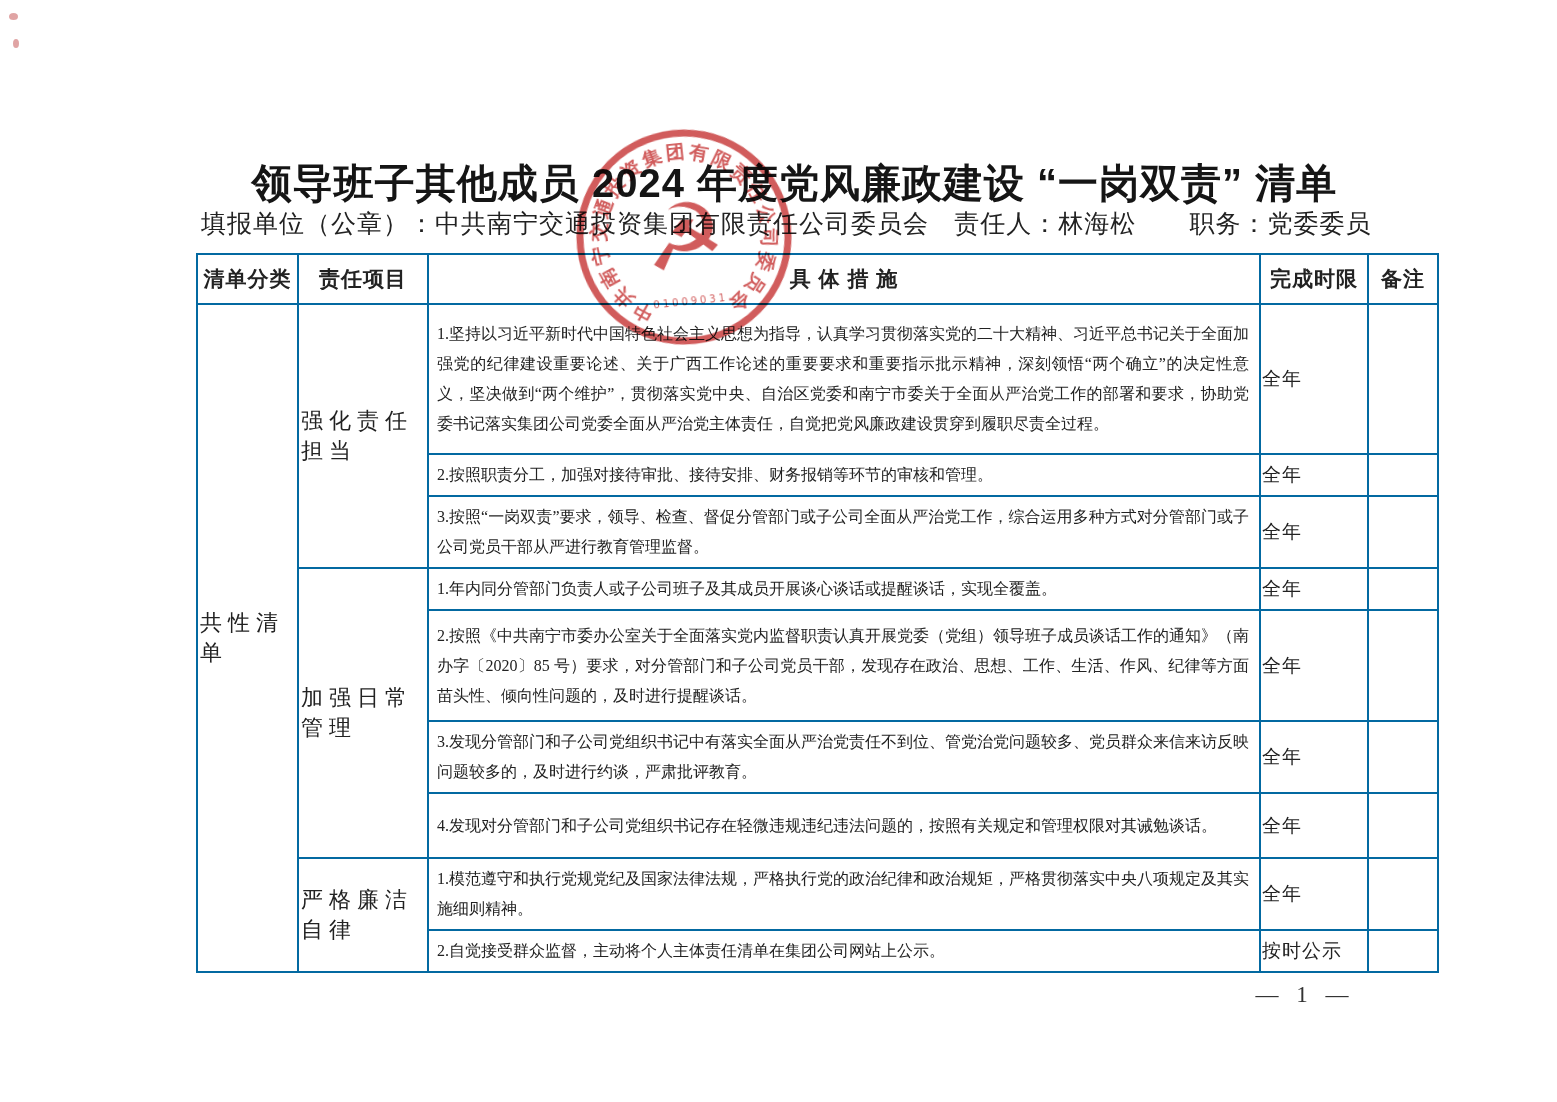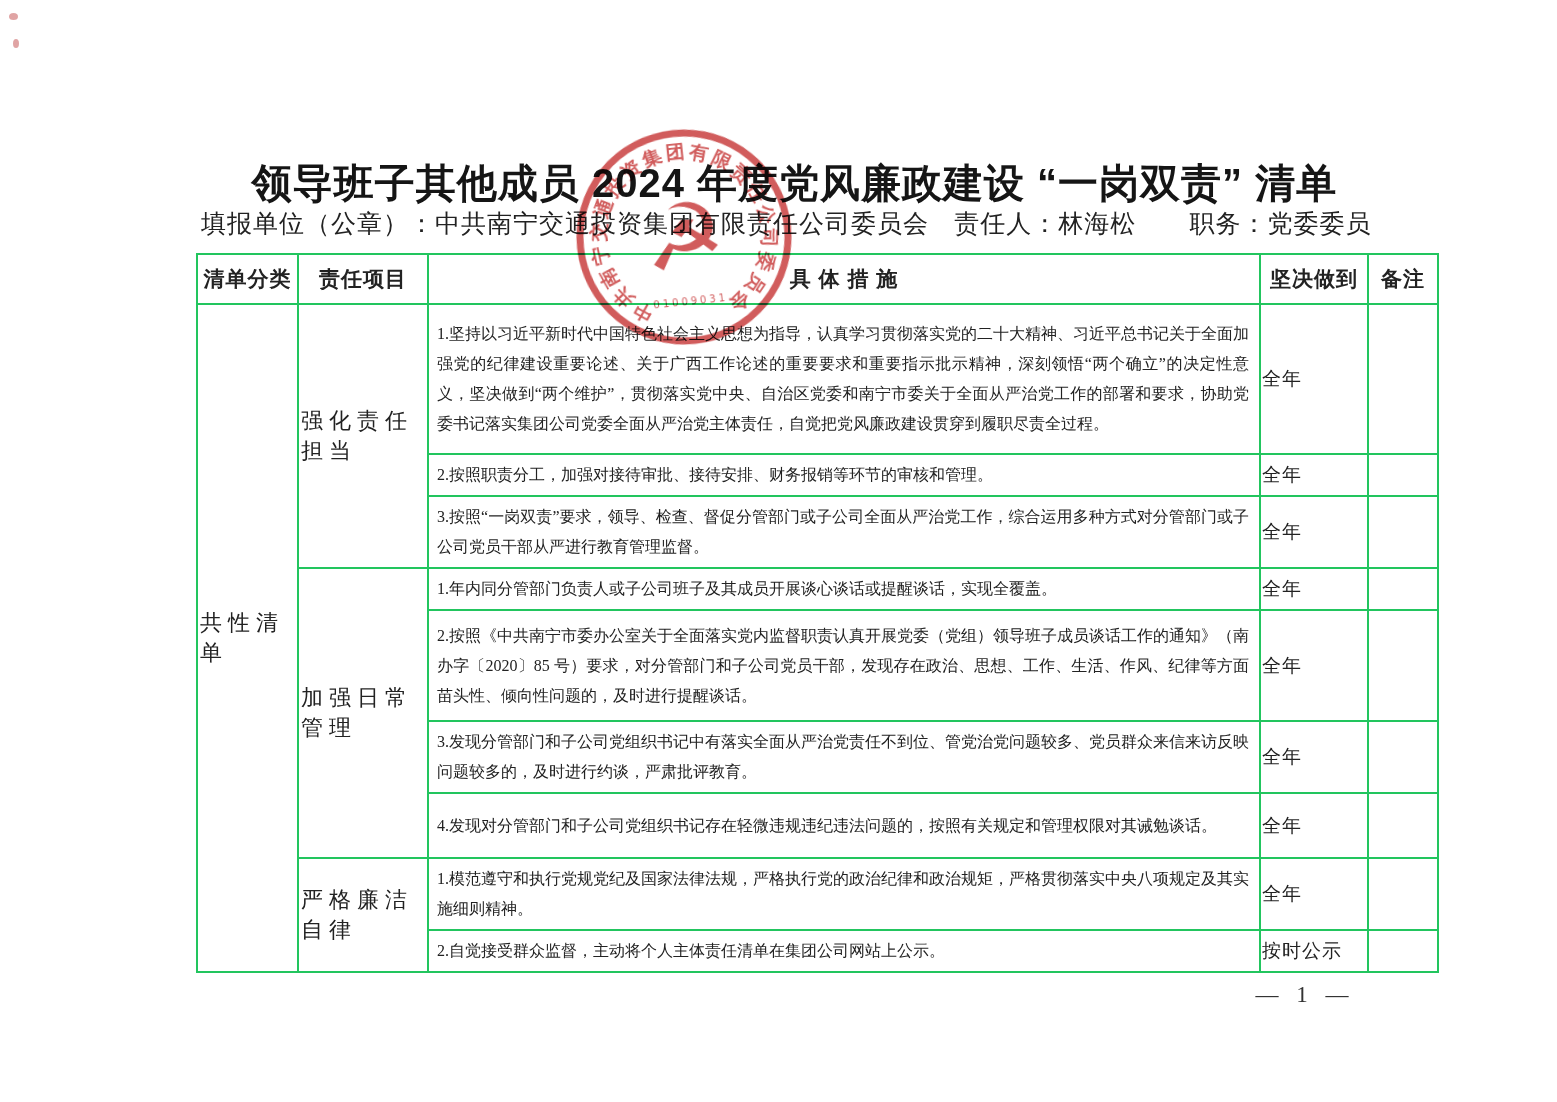--- a/index.html
+++ b/index.html
@@ -15,21 +15,21 @@
   .meta-line{
     position:absolute;top:207px;left:201px;font-size:25px;letter-spacing:1px;
     white-space:nowrap;color:#222;
   }
   .meta-line .seg{display:inline-block;}
   .meta-line .gap-sm{margin-left:18px;}
   .meta-line .gap-lg{margin-left:46px;}
 
   .table-wrap{position:absolute;left:196px;top:253px;}
   table{border-collapse:collapse;table-layout:fixed;width:1241px;}
-  th,td{border:2px solid #22c55e;vertical-align:middle;overflow:hidden;}
+  th,td{border:2px solid #0369a1;vertical-align:middle;overflow:hidden;}
   th{
     font-family:"Liberation Sans", sans-serif;font-weight:600;
     font-size:21px;color:#222;text-align:center;letter-spacing:1px;
   }
   td.cat,td.proj{
     text-align:left;font-size:22px;letter-spacing:6px;color:#222;
     padding:0 2px;
   }
   td.measure{
     font-size:16px;line-height:30px;text-align:justify;text-justify:inter-character;
@@ -84,21 +84,21 @@
         <col style="width:130px">
         <col style="width:832px">
         <col style="width:108px">
         <col style="width:70px">
   </colgroup>
   <tbody>
         <tr style="height:50px">
     <th>清单分类</th>
     <th>责任项目</th>
     <th>具  体  措  施</th>
-    <th>坚决做到</th>
+    <th>完成时限</th>
     <th>备注</th>
   </tr>
   <tr style="height:150px">
     <td class="cat" rowspan="9">共性清单</td>
     <td class="proj" rowspan="3">强化责任担当</td>
     <td class="measure">1.坚持以习近平新时代中国特色社会主义思想为指导，认真学习贯彻落实党的二十大精神、习近平总书记关于全面加强党的纪律建设重要论述、关于广西工作论述的重要要求和重要指示批示精神，深刻领悟“两个确立”的决定性意义，坚决做到“两个维护”，贯彻落实党中央、自治区党委和南宁市委关于全面从严治党工作的部署和要求，协助党委书记落实集团公司党委全面从严治党主体责任，自觉把党风廉政建设贯穿到履职尽责全过程。</td>
     <td class="deadline">全年</td>
     <td class="note"></td>
   </tr>
   <tr style="height:42px">

